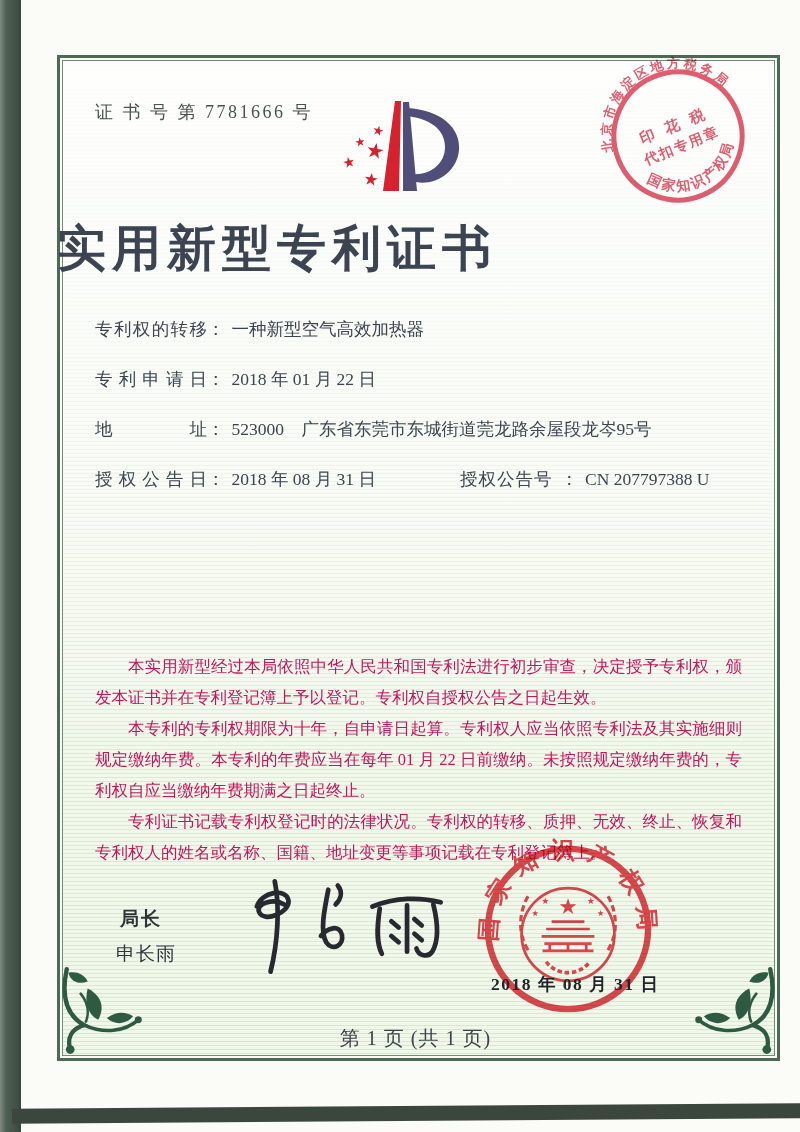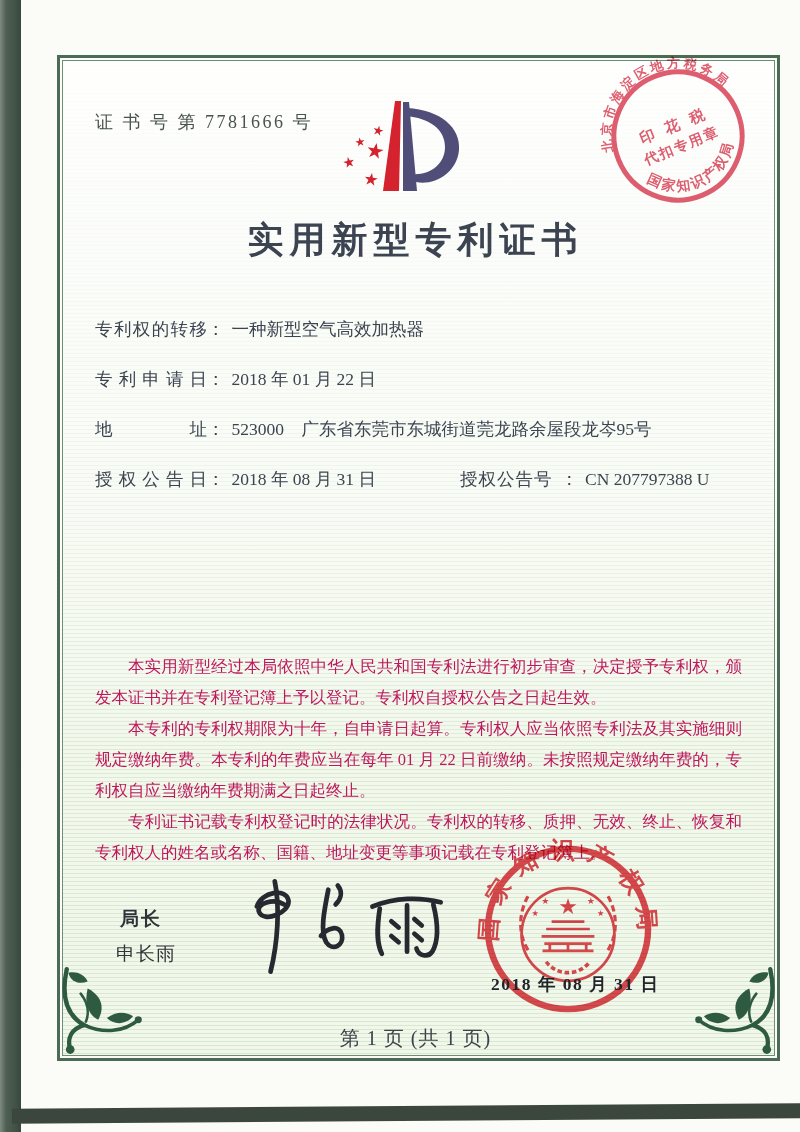--- a/index.html
+++ b/index.html
@@ -17,26 +17,26 @@
     border:3px solid #4b6b54;}
   .frame-inner{position:absolute;left:2px;top:2px;right:2px;bottom:2px;
     border:1px solid #6f8d76;
     background:
       linear-gradient(180deg,rgba(255,255,255,.95) 0%,rgba(255,255,255,.55) 45%,rgba(255,255,255,.12) 70%,rgba(255,255,255,0) 100%),
       repeating-linear-gradient(180deg,rgba(150,190,140,.28) 0 1px,rgba(150,190,140,0) 1px 4px),
       #f1f7ea;}
   .corner{position:absolute;width:96px;height:96px;}
   .corner-left{left:-2px;bottom:-2px;}
   .corner-right{right:-2px;bottom:-2px;transform:scaleX(-1);}
-  .certno{position:absolute;left:95px;top:110px;font-size:18px;letter-spacing:2.5px;color:#48524e;}
+  .certno{position:absolute;left:95px;top:100px;font-size:18px;letter-spacing:2.5px;color:#48524e;}
   .stamp{position:absolute;left:598px;top:56px;width:160px;height:160px;
     transform:rotate(-22deg);opacity:.92;mix-blend-mode:multiply;}
   .logo{position:absolute;left:318px;top:88px;width:165px;height:128px;}
-  .title{position:absolute;left:57px;width:717px;top:216px;text-align:center;
-    font-size:36px;font-weight:bold;letter-spacing:6px;color:#3c4452;}
+  .title{position:absolute;left:57px;width:717px;top:216px;text-align:left;
+    font-size:49px;font-weight:bold;letter-spacing:6px;color:#3c4452;}
   .fields{position:absolute;left:95px;top:317px;width:646px;font-size:17.5px;}
   .frow{position:relative;height:50px;white-space:nowrap;}
   .flabel{display:inline-block;width:112px;text-align:justify;text-align-last:justify;vertical-align:top;}
   .fcolon{display:inline-block;margin-right:7px;}
   .grant-right{position:absolute;left:365px;top:0;}
   .grant-right .glabel{letter-spacing:1px;margin-right:8px;}
   .paras{position:absolute;left:95px;top:651px;width:647px;font-size:16.5px;
     line-height:1.88;text-align:justify;color:#be185d;}
   .paras p{margin:0;text-indent:2em;}
   .officer-title,.officer-name{position:absolute;left:120px;

